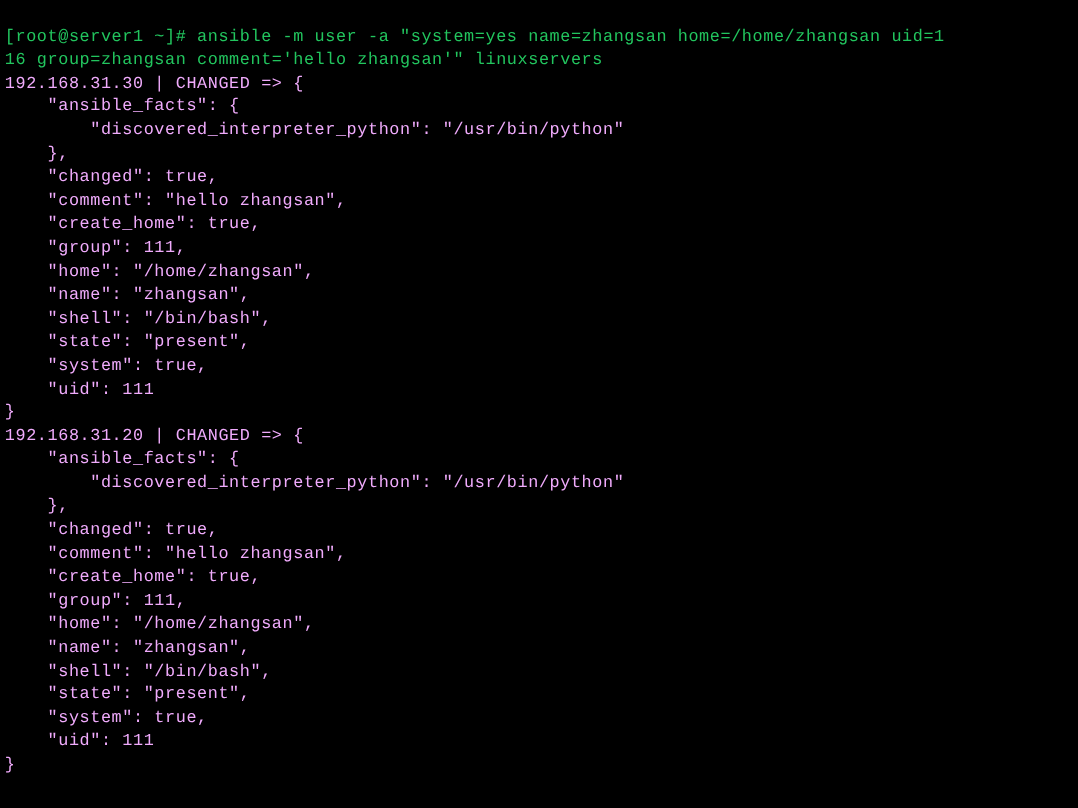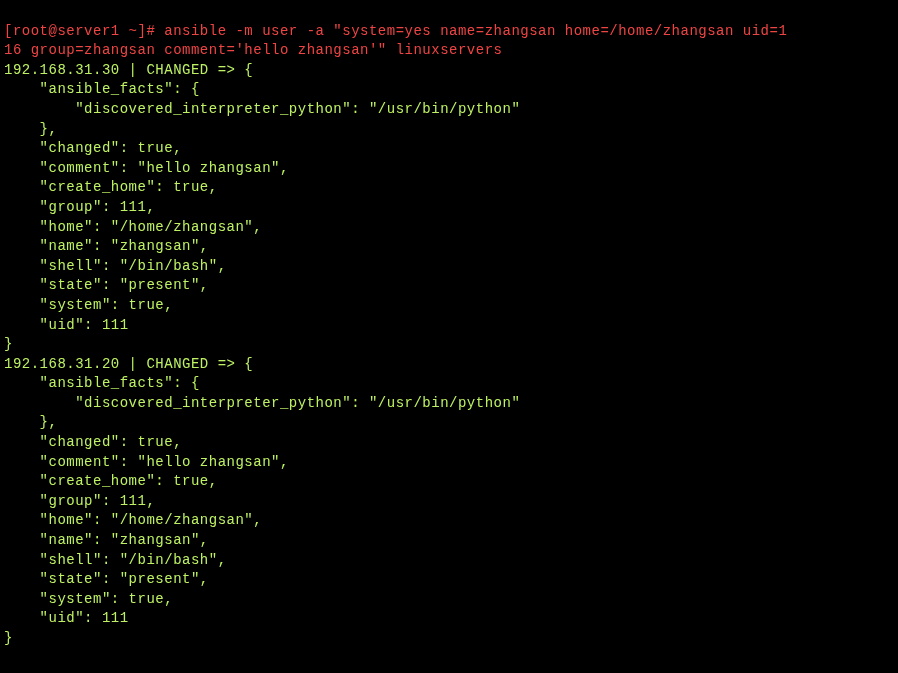--- a/index.html
+++ b/index.html
@@ -11,24 +11,24 @@
       background-color: #000000;
       font-family: "Consolas", "Courier New", monospace;
       font-size: 14px;
       line-height: 1.4;
       padding: 2px 4px;
       width: 898px;
       height: 673px;
       overflow: hidden;
     }
     .prompt {
-      color: #ef4444;
+      color: #22c55e;
     }
     .yellow {
-      color: #bef264;
+      color: #f0abfc;
     }
     .terminal {
       white-space: pre;
       letter-spacing: 0.5px;
     }
   </style>
 </head>
 <body>
 
 <div class="terminal">

